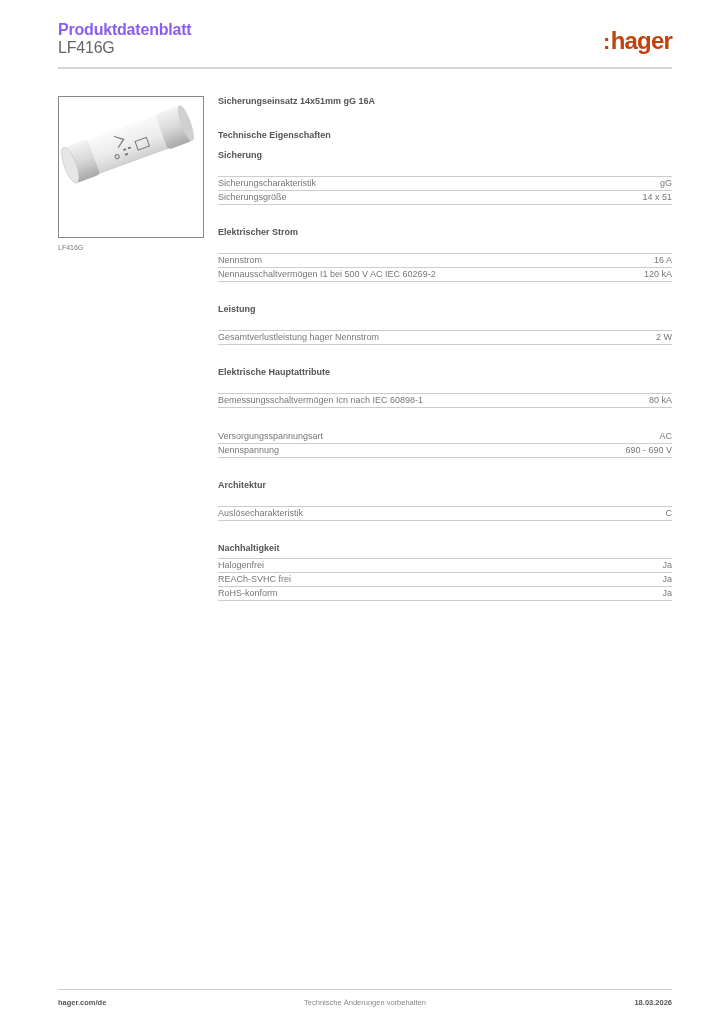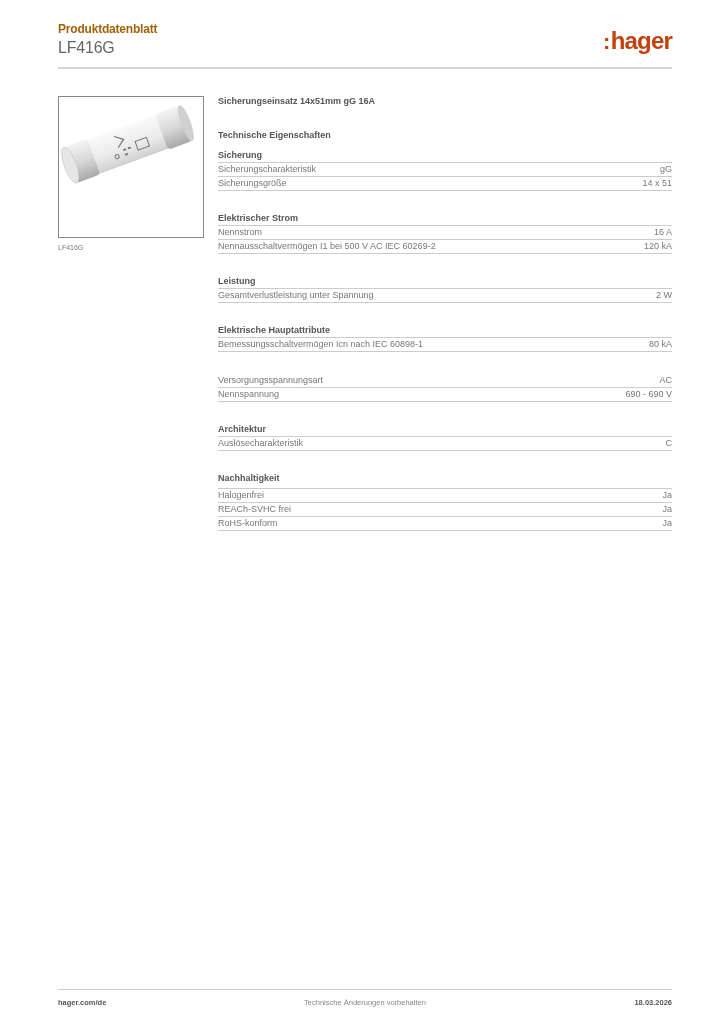--- a/index.html
+++ b/index.html
@@ -1,42 +1,42 @@
 <!DOCTYPE html>
 <html><head>
 <meta charset="utf-8">
 <style>
   html, body { margin: 0; padding: 0; background: #ffffff; }
   body {
     width: 724px; height: 1024px; position: relative; overflow: hidden;
     font-family: "Liberation Sans", sans-serif; color: #555;
   }
   .header { position: absolute; left: 58px; top: 20px; right: 52px; }
-  .title { font-size: 12px; font-weight: bold; color: #a16207; line-height: 19px; letter-spacing: -0.2px; }
+  .title { font-size: 16px; font-weight: bold; color: #8b5cf6; line-height: 19px; letter-spacing: -0.2px; }
   .subtitle { font-size: 16px; color: #666; line-height: 18px; letter-spacing: -0.2px; }
   .logo {
     position: absolute; right: 52px; top: 27px; font-size: 24px; font-weight: bold;
     color: #c2410c; letter-spacing: -0.8px; line-height: 28px;
   }
   .logo .colon { font-size: 22px; margin-right: 1px; }
   .header-rule { position: absolute; left: 58px; right: 52px; top: 67px; height: 2px; background: #d4d4d4; }
 
   .product-image {
     position: absolute; left: 58px; top: 96px; width: 144px; height: 140px;
     border: 1px solid #888; background: #fff;
   }
   .img-caption { position: absolute; left: 58px; top: 244px; font-size: 7px; color: #777; }
 
   .content { position: absolute; left: 218px; top: 96px; width: 454px; }
   .product-name { font-size: 9px; font-weight: bold; color: #555; height: 14px; line-height: 10px; }
   .section-title-main { font-size: 9px; font-weight: bold; color: #555; margin-top: 20px; height: 14px; }
   .group { margin-top: 22px; }
   .group-title {
     font-size: 9px; font-weight: bold; color: #555; line-height: 11px;
-    padding-bottom: 1px; border-bottom: 1.5px solid #ccc;
+    padding-bottom: 15px; border-bottom: 1.5px solid #ccc;
   }
   .row {
     display: flex; justify-content: space-between; font-size: 9px; color: #777;
     line-height: 13px; border-bottom: 1.5px solid #ccc;
   }
   .row .v { text-align: right; }
 
   .footer-rule { position: absolute; left: 58px; right: 52px; top: 989px; height: 1px; background: #ccc; }
   .footer { position: absolute; left: 58px; right: 52px; top: 998px; font-size: 7.5px; }
   .footer .left { position: absolute; left: 0; font-weight: bold; color: #555; }
@@ -108,21 +108,21 @@
       </div>
     <div class="row">
         <span>Nennausschaltvermögen I1 bei 500 V AC IEC 60269-2</span>
         <span class="v">120 kA</span>
       </div>
   </div>
 
   <div class="group">
     <div class="group-title">Leistung</div>
     <div class="row">
-        <span>Gesamtverlustleistung unter Spannung</span>
+        <span>Gesamtverlustleistung hager Nennstrom</span>
         <span class="v">2 W</span>
       </div>
   </div>
 
   <div class="group">
     <div class="group-title">Elektrische Hauptattribute</div>
     <div class="row">
         <span>Bemessungsschaltvermögen Icn nach IEC 60898-1</span>
         <span class="v">80 kA</span>
       </div>

